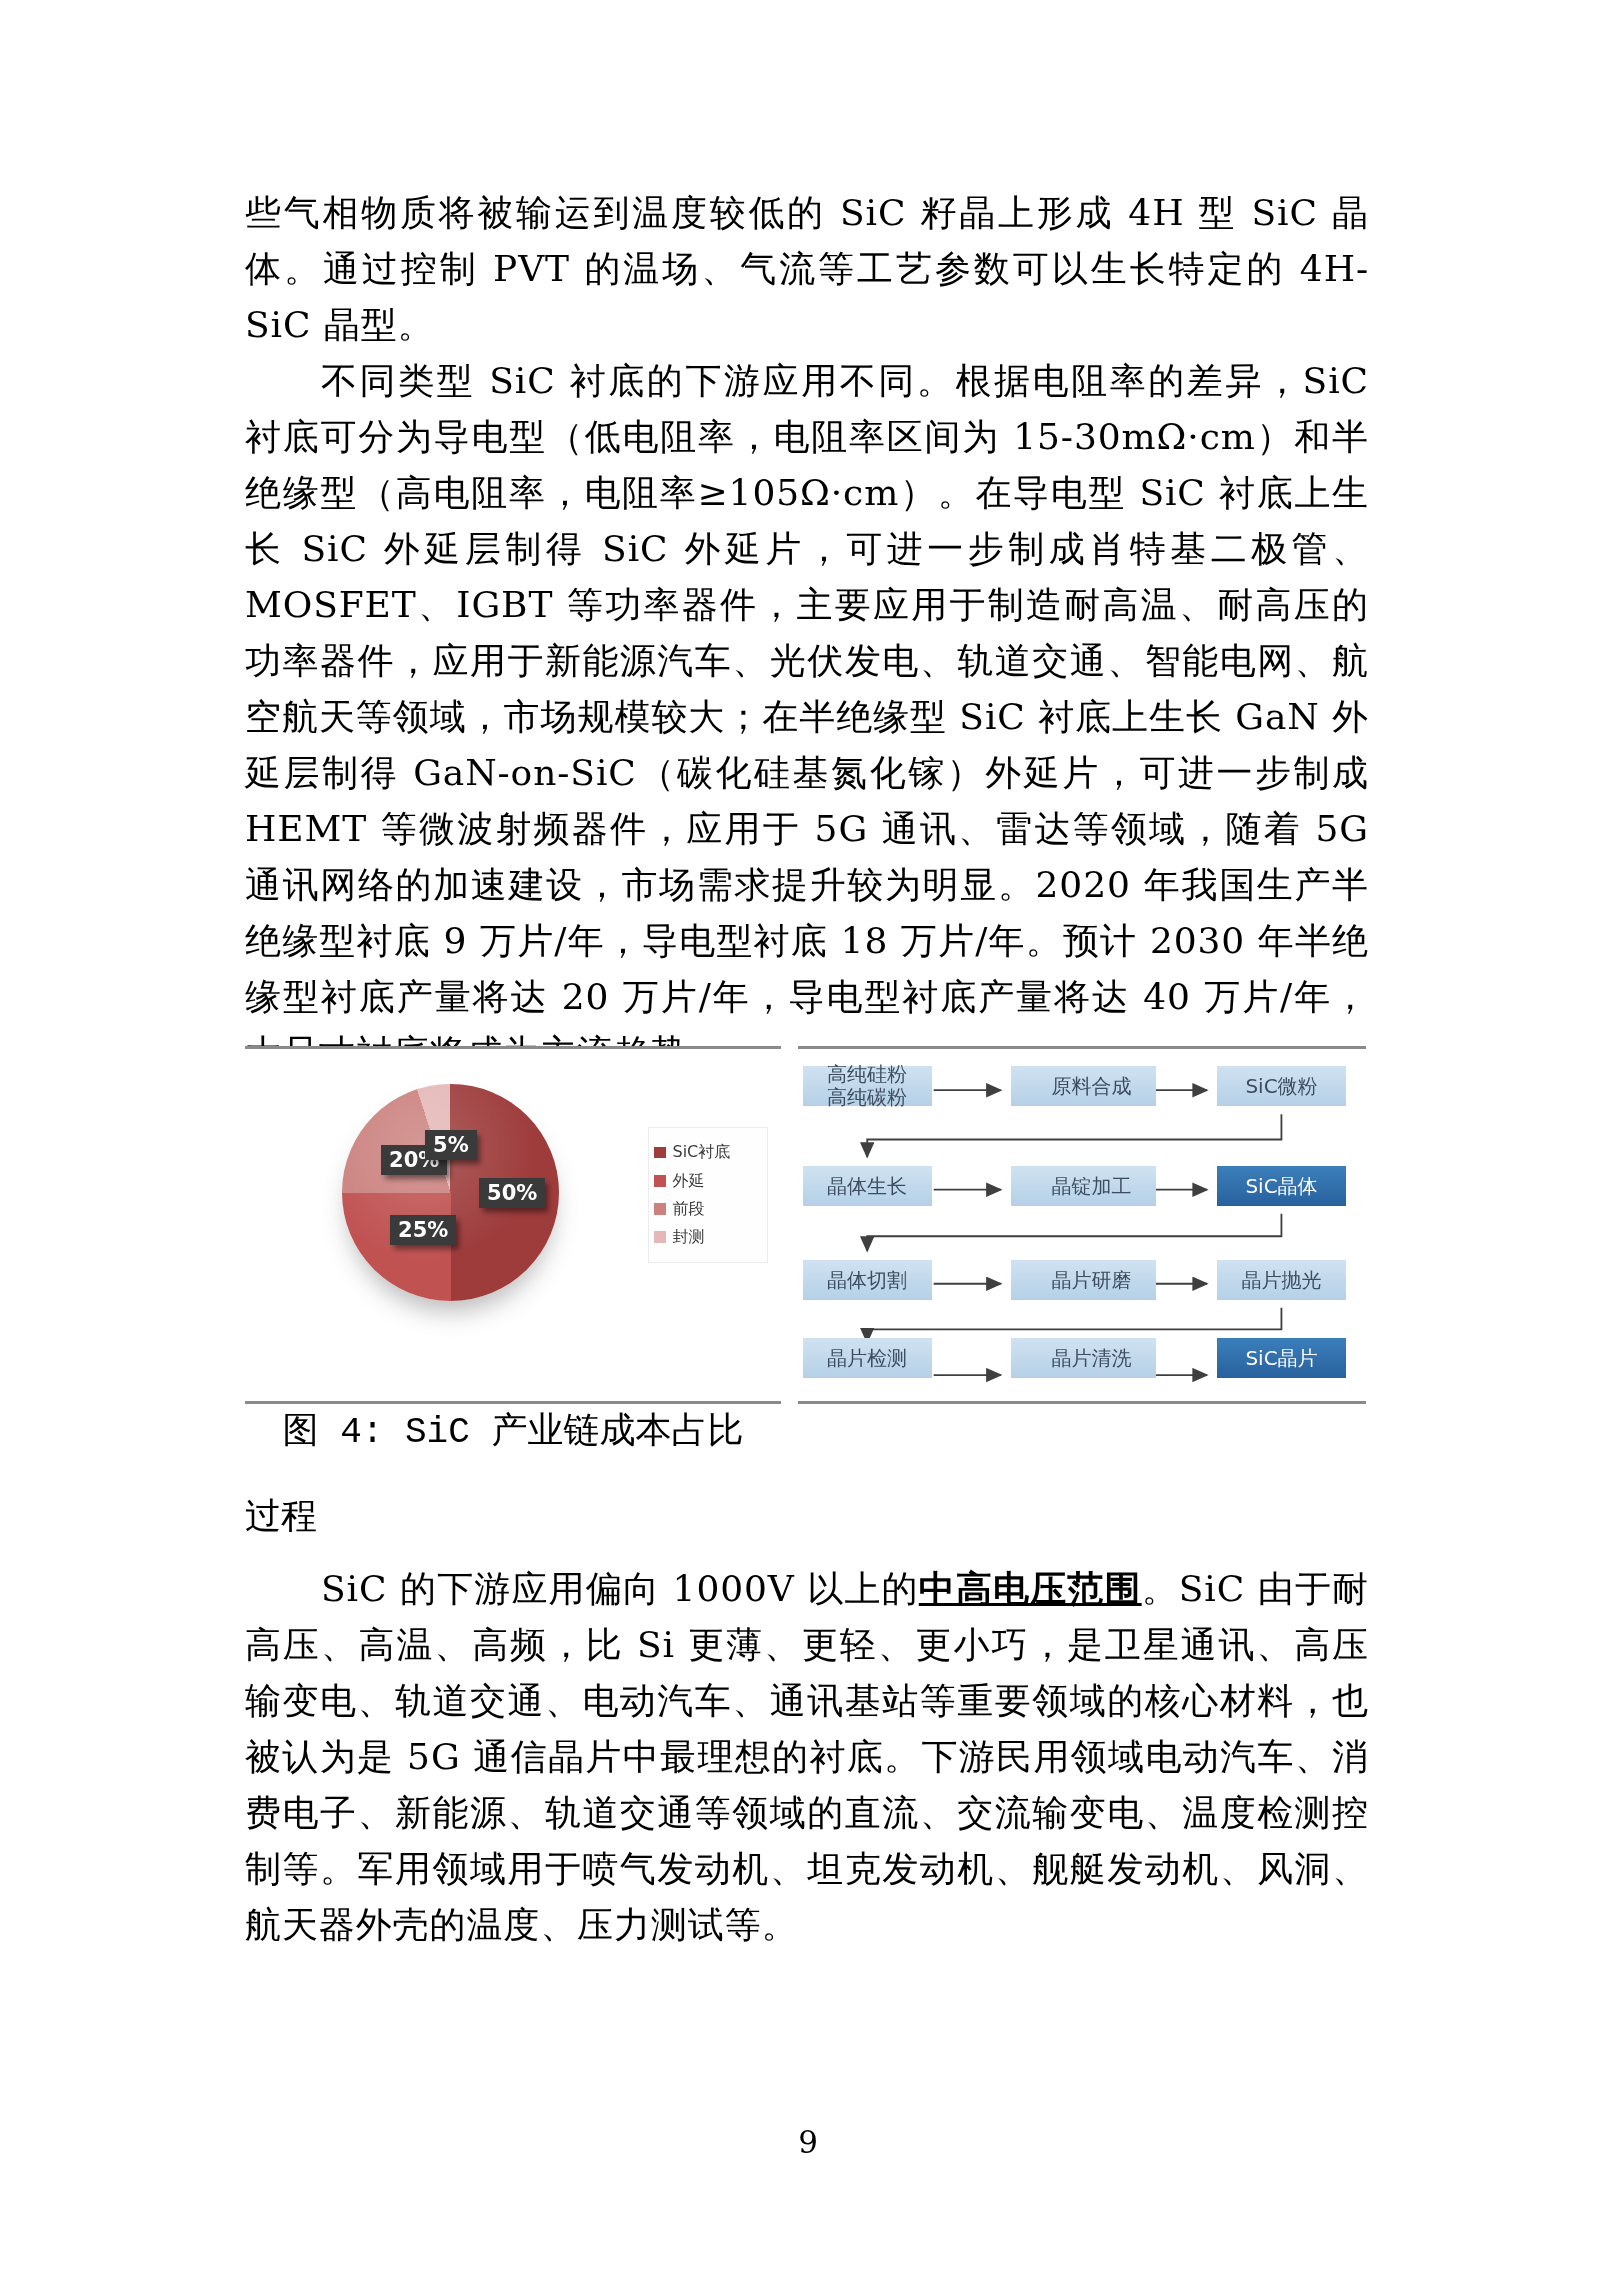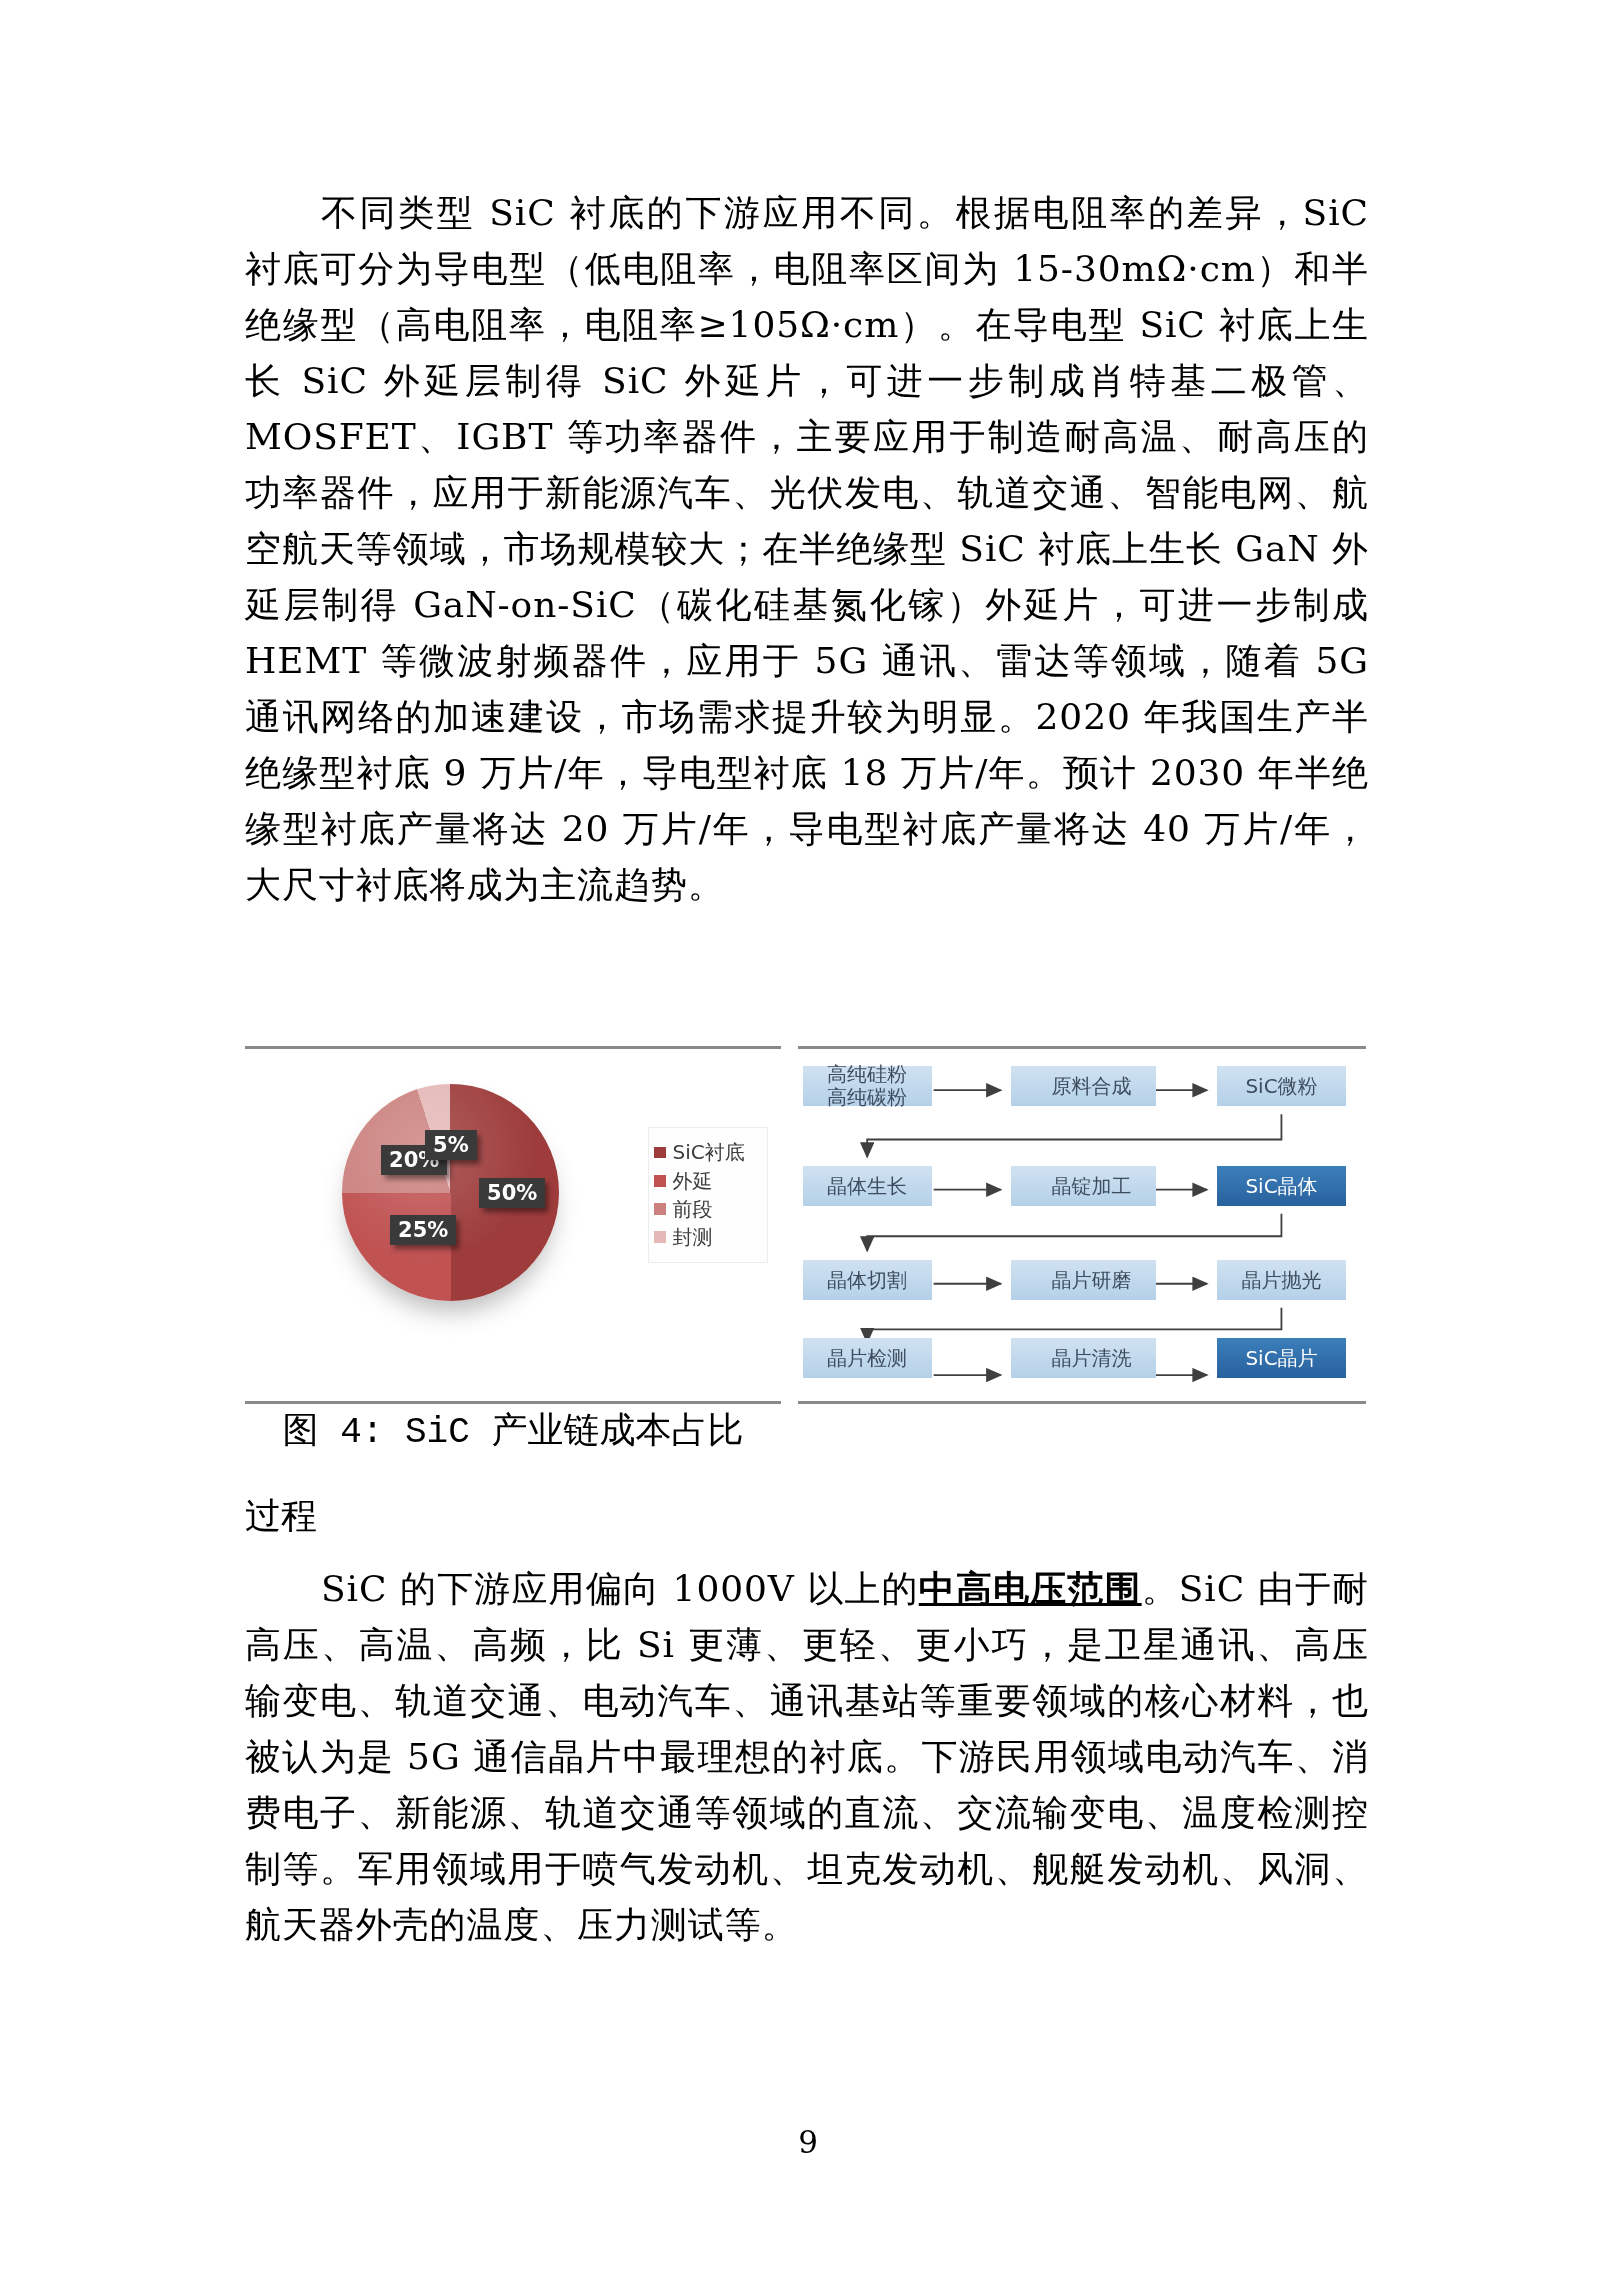--- a/index.html
+++ b/index.html
@@ -50,21 +50,21 @@
   .pl1{left:145px;top:166px;}
   .pl2{left:136px;top:96px;}
   .pl3{left:180px;top:81px;z-index:4;}
   .legend{
     position:absolute;left:403px;top:78px;width:107px;
     padding:7.2px 5.4px;border:0.9px solid #ececec;background:#fefefe;
     font-family:"DejaVu Sans","Liberation Sans",sans-serif;
   }
   .legend-item{display:flex;align-items:center;margin:6.3px 0;}
   .swatch{width:11.8px;height:11.8px;margin-right:6.3px;flex:0 0 auto;}
-  .legend-label{font-size:20px;color:#3c3c3c;line-height:22px;white-space:nowrap;}
+  .legend-label{font-size:16px;color:#3c3c3c;line-height:22px;white-space:nowrap;}
   
   .flow{position:absolute;inset:0;}
   .fbox{
     position:absolute;width:129px;height:40px;
     display:flex;align-items:center;justify-content:center;
     text-align:center;white-space:pre-line;
     font-family:"DejaVu Sans","Liberation Sans",sans-serif;
     font-size:20px;line-height:22.6px;color:#3d4d5f;
     background:linear-gradient(180deg,#d0e2f1 0%,#b4d0e8 100%);
   }
@@ -82,20 +82,21 @@
   .capwrap{position:absolute;left:245px;top:1464px;font-size:36px;line-height:47px;margin-top:28px;}
   
   .pagenum{position:absolute;left:0;top:2124px;width:100%;text-align:center;font-size:31px;}
 </style>
 </head>
 <body>
 
 <div class="page">
 
   <div class="bodytext">
+    <p>些气相物质将被输运到温度较低的 SiC 籽晶上形成 4H 型 SiC 晶体。通过控制 PVT 的温场、气流等工艺参数可以生长特定的 4H-SiC 晶型。</p>
     <p class="indent">不同类型 SiC 衬底的下游应用不同。根据电阻率的差异，SiC 衬底可分为导电型（低电阻率，电阻率区间为 15-30mΩ·cm）和半绝缘型（高电阻率，电阻率≥105Ω·cm）。在导电型 SiC 衬底上生长 SiC 外延层制得 SiC 外延片，可进一步制成肖特基二极管、MOSFET、IGBT 等功率器件，主要应用于制造耐高温、耐高压的功率器件，应用于新能源汽车、光伏发电、轨道交通、智能电网、航空航天等领域，市场规模较大；在半绝缘型 SiC 衬底上生长 GaN 外延层制得 GaN-on-SiC（碳化硅基氮化镓）外延片，可进一步制成 HEMT 等微波射频器件，应用于 5G 通讯、雷达等领域，随着 5G 通讯网络的加速建设，市场需求提升较为明显。2020 年我国生产半绝缘型衬底 9 万片/年，导电型衬底 18 万片/年。预计 2030 年半绝缘型衬底产量将达 20 万片/年，导电型衬底产量将达 40 万片/年，大尺寸衬底将成为主流趋势。</p>
   </div>
 
   <div class="figband">
 
     <div class="fig fig4">
       <div class="pie" style="background: conic-gradient(rgb(158, 60, 60) 0deg, rgb(158, 60, 60) 180deg, rgb(192, 82, 82) 180deg, rgb(192, 82, 82) 270deg, rgb(203, 130, 127) 270deg, rgb(203, 130, 127) 342deg, rgb(228, 184, 183) 342deg, rgb(228, 184, 183) 360deg);"></div>
       <div class="plabel pl0">50%</div>
       <div class="plabel pl1">25%</div>
       <div class="plabel pl2">20%</div>

